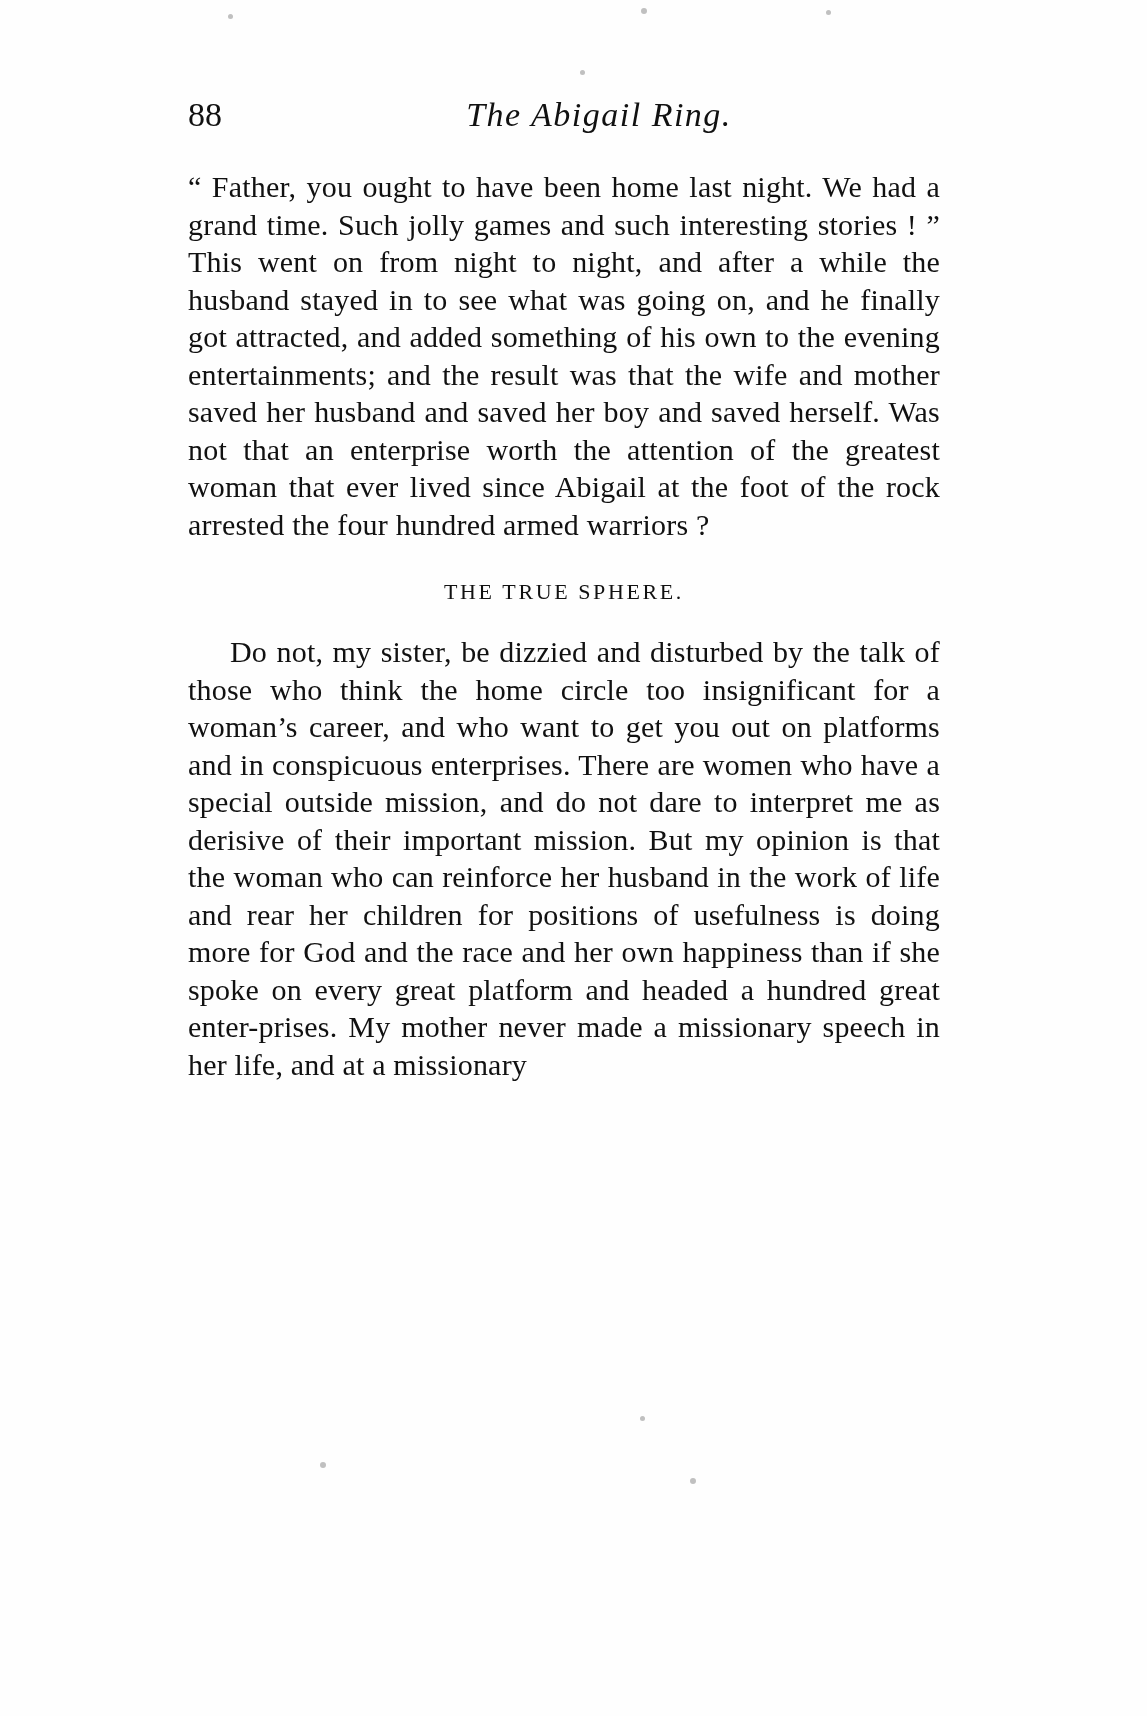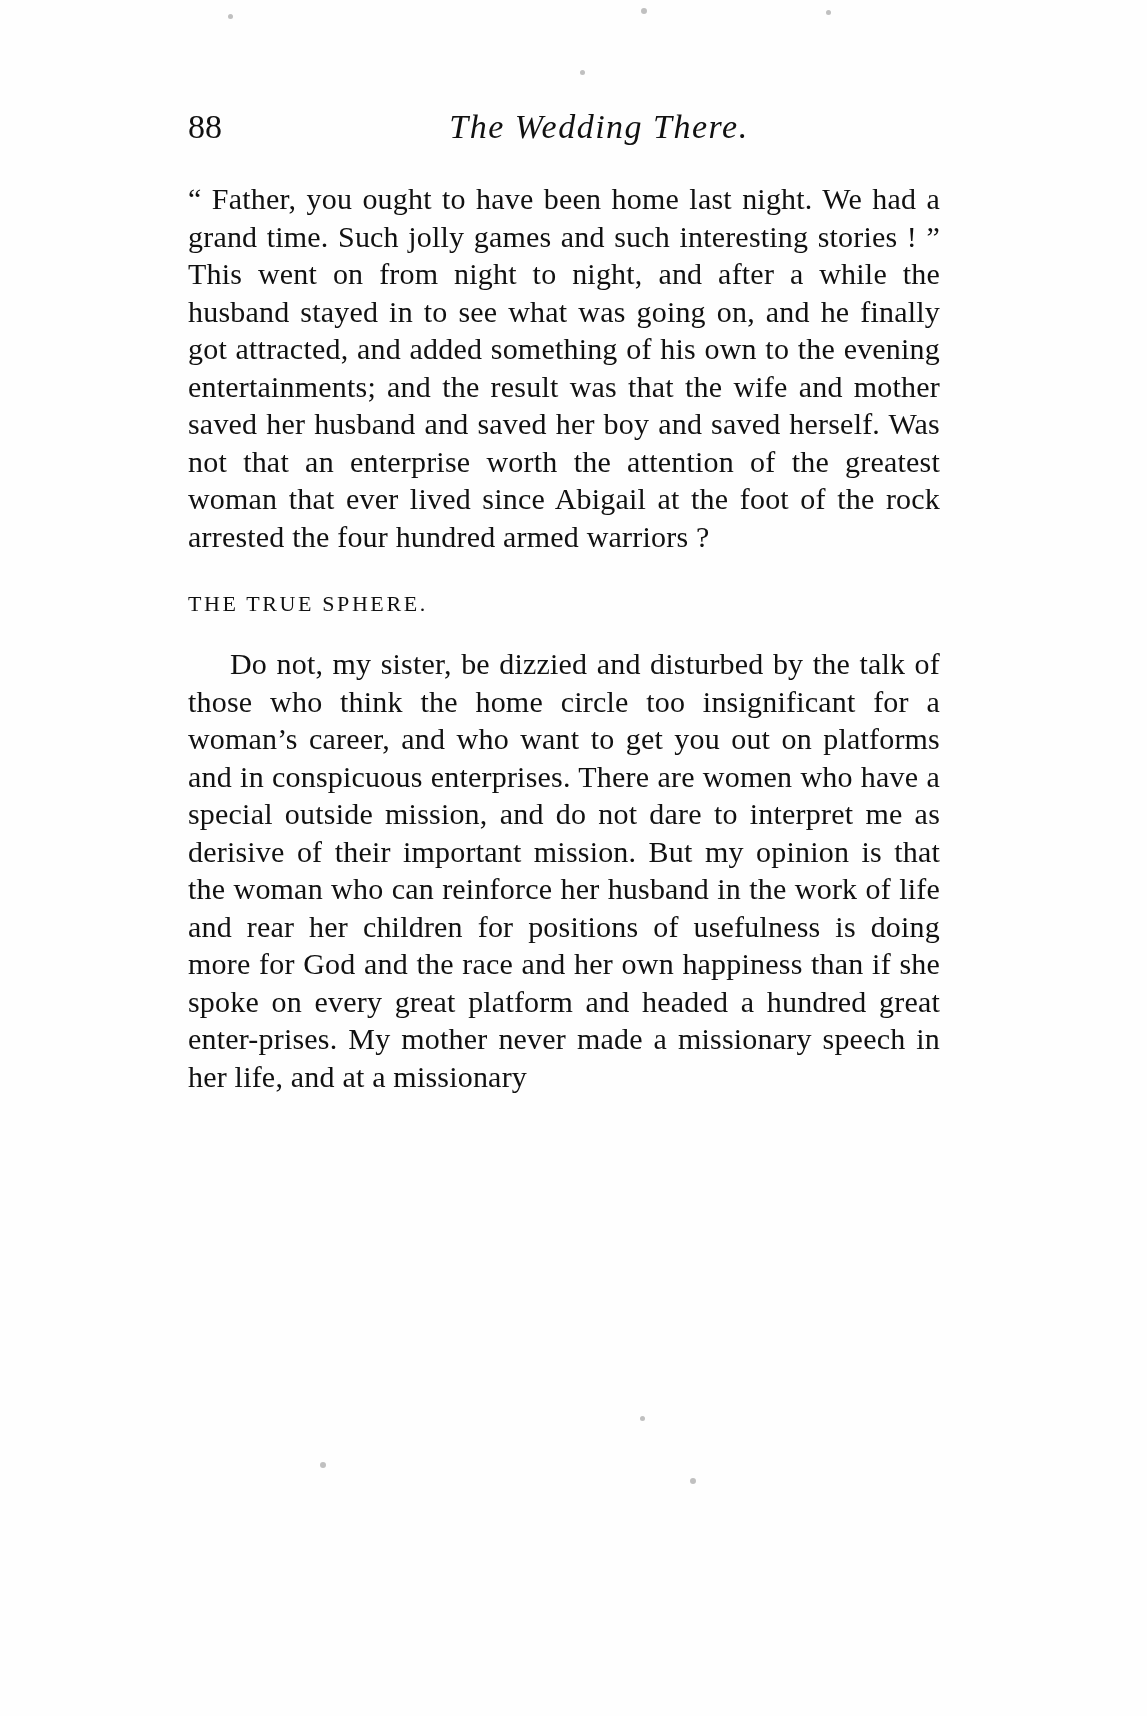--- a/index.html
+++ b/index.html
@@ -12,21 +12,21 @@
     width: 1147px;
     height: 1716px;
     background: #fefefe;
     overflow: hidden;
     font-family: "Liberation Serif", serif;
     color: #111111;
   }
   .page-inner {
     position: absolute;
     left: 188px;
-    top: 108px;
+    top: 96px;
     width: 752px;
   }
   .header-row {
     display: flex;
     align-items: baseline;
     margin-bottom: 34px;
   }
   .folio {
     font-family: "Liberation Serif", serif;
     font-size: 34px;
@@ -55,20 +55,21 @@
     color: #111;
     letter-spacing: 0.2px;
   }
   .body-text p {
     margin: 0;
   }
   .para-indent {
     text-indent: 42px;
   }
   .section-head {
+    text-align: center;
     font-family: "Liberation Serif", serif;
     font-size: 22px;
     letter-spacing: 2.6px;
     margin: 36px 0 28px 0;
     color: #111;
   }
   
   .speck {
     position: absolute;
     background: #8d8d8d;
@@ -86,21 +87,21 @@
   <span class="speck" style="left:826px; top:10px; width:5px; height:5px;"></span>
   <span class="speck" style="left:580px; top:70px; width:5px; height:5px;"></span>
   <span class="speck" style="left:640px; top:1416px; width:5px; height:5px;"></span>
   <span class="speck" style="left:320px; top:1462px; width:6px; height:6px;"></span>
   <span class="speck" style="left:690px; top:1478px; width:6px; height:6px;"></span>
 
   <div class="page-inner">
 
     <div class="header-row">
       <div class="folio">88</div>
-      <div class="running-head">The Wedding There.</div>
+      <div class="running-head">The Abigail Ring.</div>
     </div>
 
     <div class="body-text">
       <p>“ Father, you ought to have been home last night.  We had a grand time.  Such jolly games and such interesting stories ! ”  This went on from night to night, and after a while the husband stayed in to see what was going on, and he finally got attracted, and added something of his own to the evening entertainments; and the result was that the wife and mother saved her husband and saved her boy and saved herself.  Was not that an enterprise worth the attention of the greatest woman that ever lived since Abigail at the foot of the rock arrested the four hundred armed warriors ?</p>
     </div>
 
     <div class="section-head">THE TRUE SPHERE.</div>
 
     <div class="body-text">
       <p class="para-indent">Do not, my sister, be dizzied and disturbed by the talk of those who think the home circle too insignificant for a woman’s career, and who want to get you out on platforms and in conspicuous enterprises.  There are women who have a special outside mission, and do not dare to interpret me as derisive of their important mission.  But my opinion is that the woman who can reinforce her husband in the work of life and rear her children for positions of usefulness is doing more for God and the race and her own happiness than if she spoke on every great platform and headed a hundred great enter-prises.  My mother never made a missionary speech in her life, and at a missionary</p>

